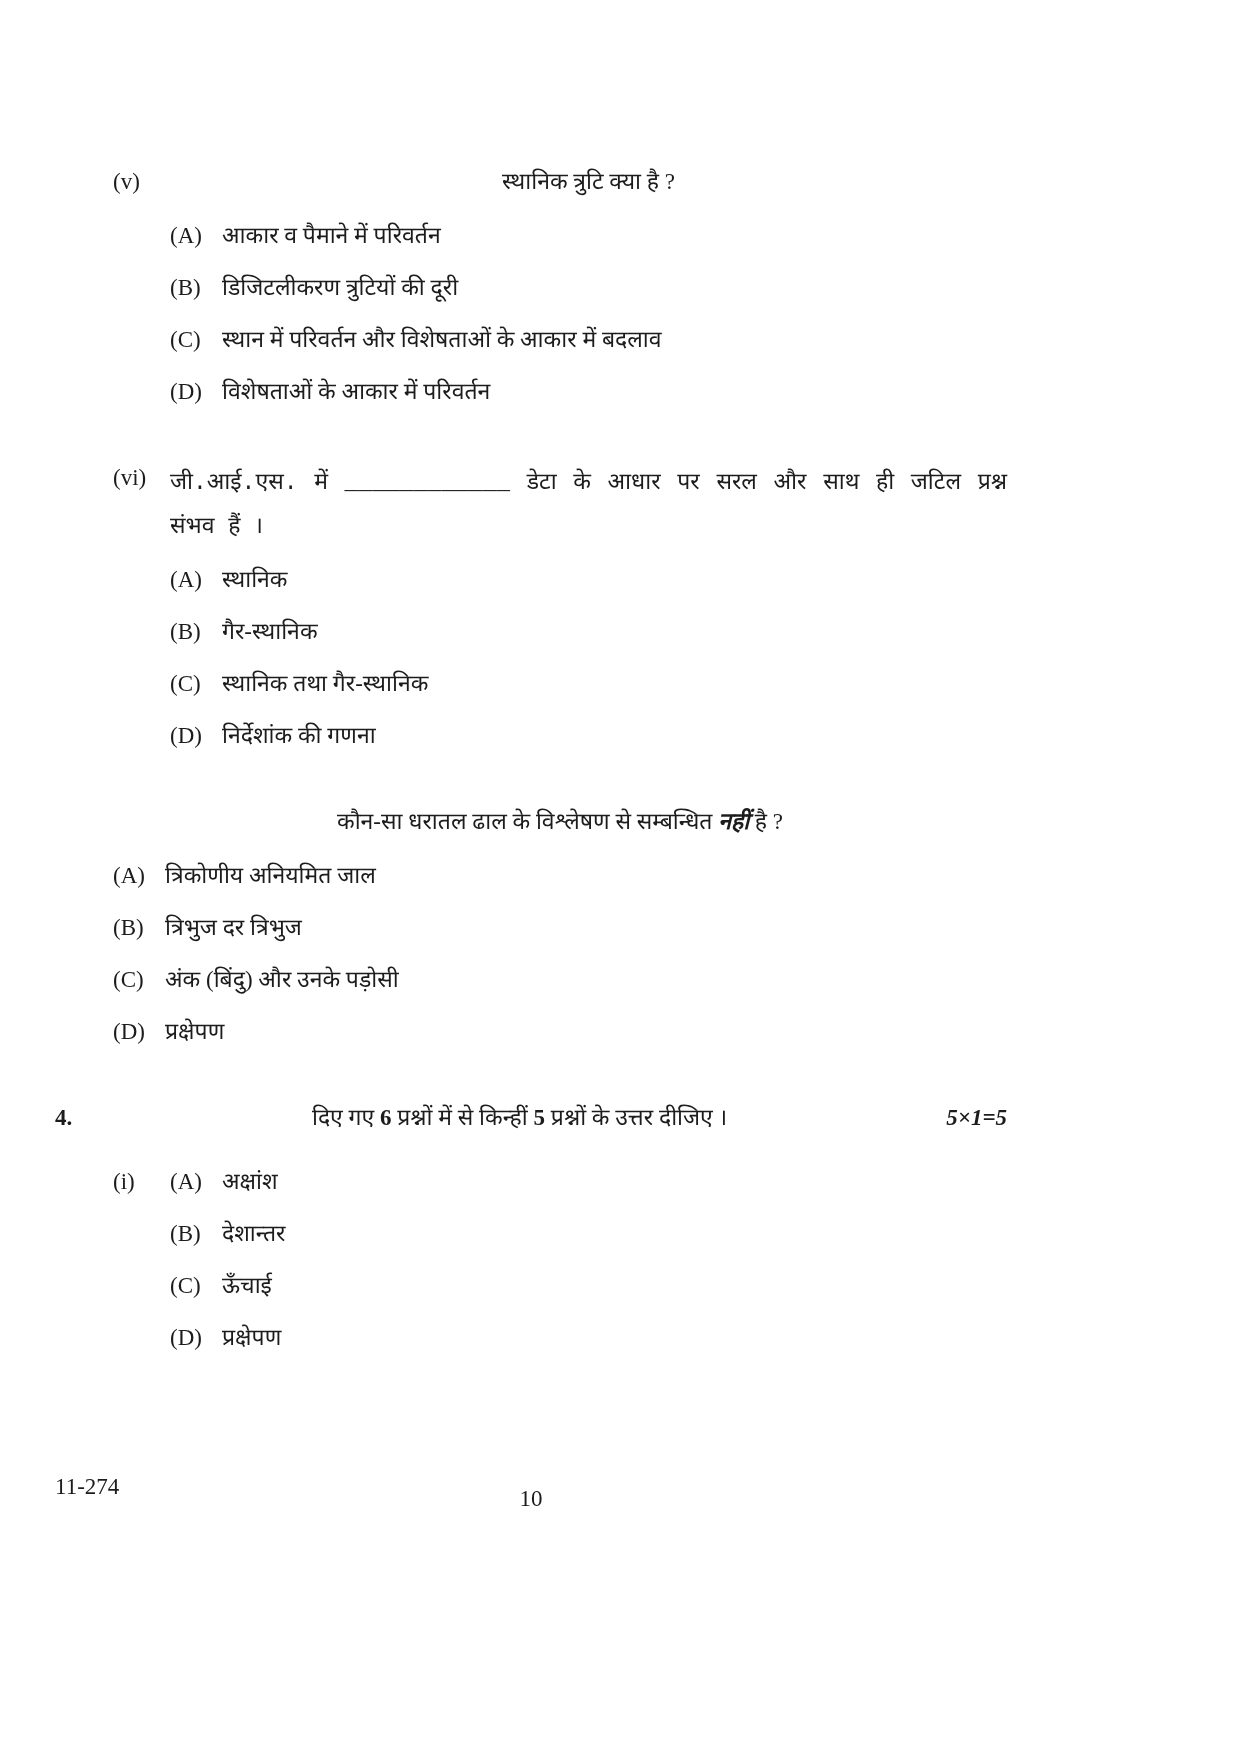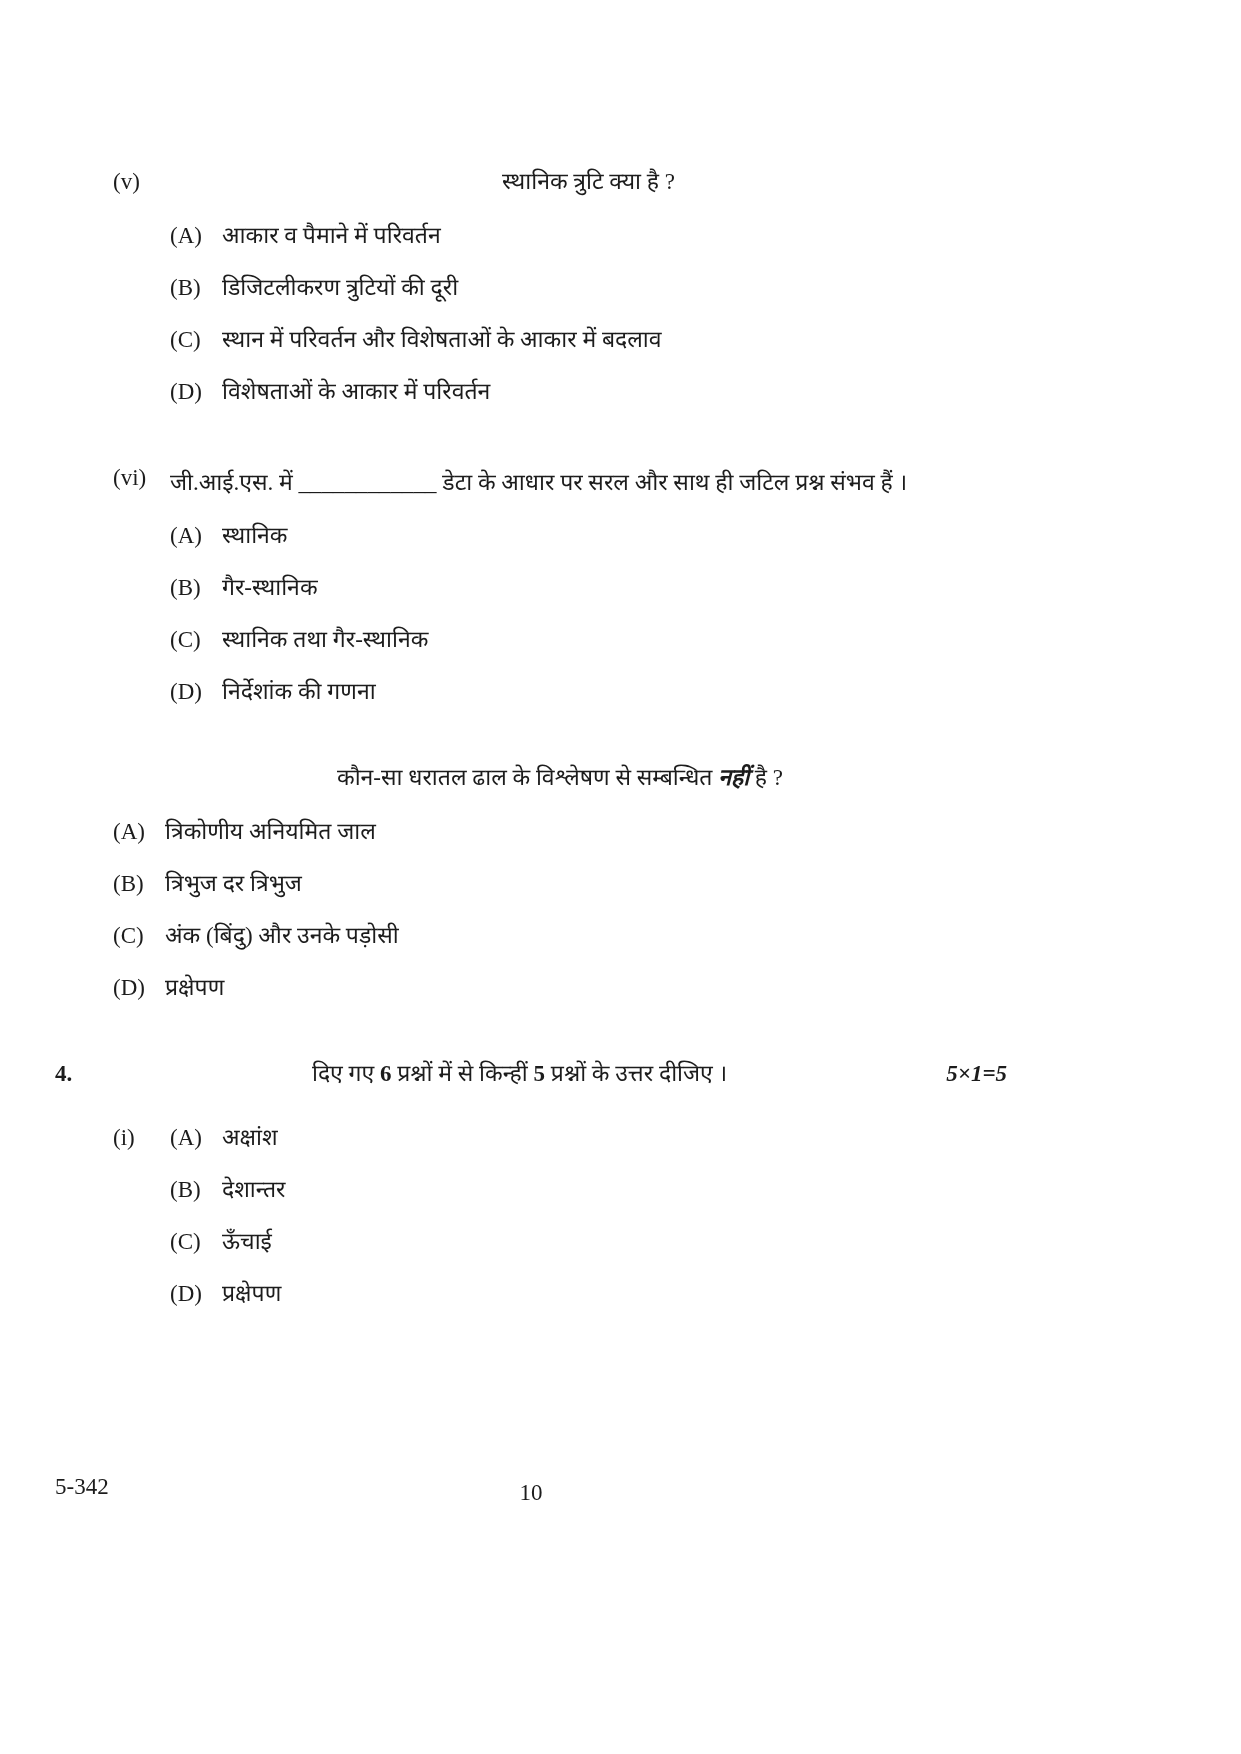--- a/index.html
+++ b/index.html
@@ -38,20 +38,21 @@
     min-width: 0;
   }
   .q-head {
     margin-bottom: 20px;
     text-align: center;
   }
   .q-head.justify {
     text-align: justify;
     line-height: 44px;
     margin-bottom: 14px;
+    font-family: Liberation Mono, monospace;
   }
   .option {
     display: flex;
     margin-bottom: 18px;
   }
   .opt-label {
     flex: 0 0 52px;
   }
   .opt-text {
     flex: 1;
@@ -87,21 +88,21 @@
   .footer .code {
     position: absolute;
     left: 0;
     top: 0;
   }
   .footer .pageno {
     position: absolute;
     left: 0;
     width: 100%;
     text-align: center;
-    top: 6px;
+    top: 12px;
   }
 </style>
 </head>
 <body>
 
 <div class="page">
   <div class="content">
 
     <section class="question">
       <span class="q-num">(v)</span>
@@ -195,16 +196,16 @@
         <div class="option">
           <span class="opt-label">(D)</span>
           <span class="opt-text">प्रक्षेपण</span>
         </div>
       </div>
     </section>
 
   </div>
 
   <div class="footer">
-    <span class="code">5-342</span>
+    <span class="code">11-274</span>
     <span class="pageno">10</span>
   </div>
 </div>
 
 </body></html>

